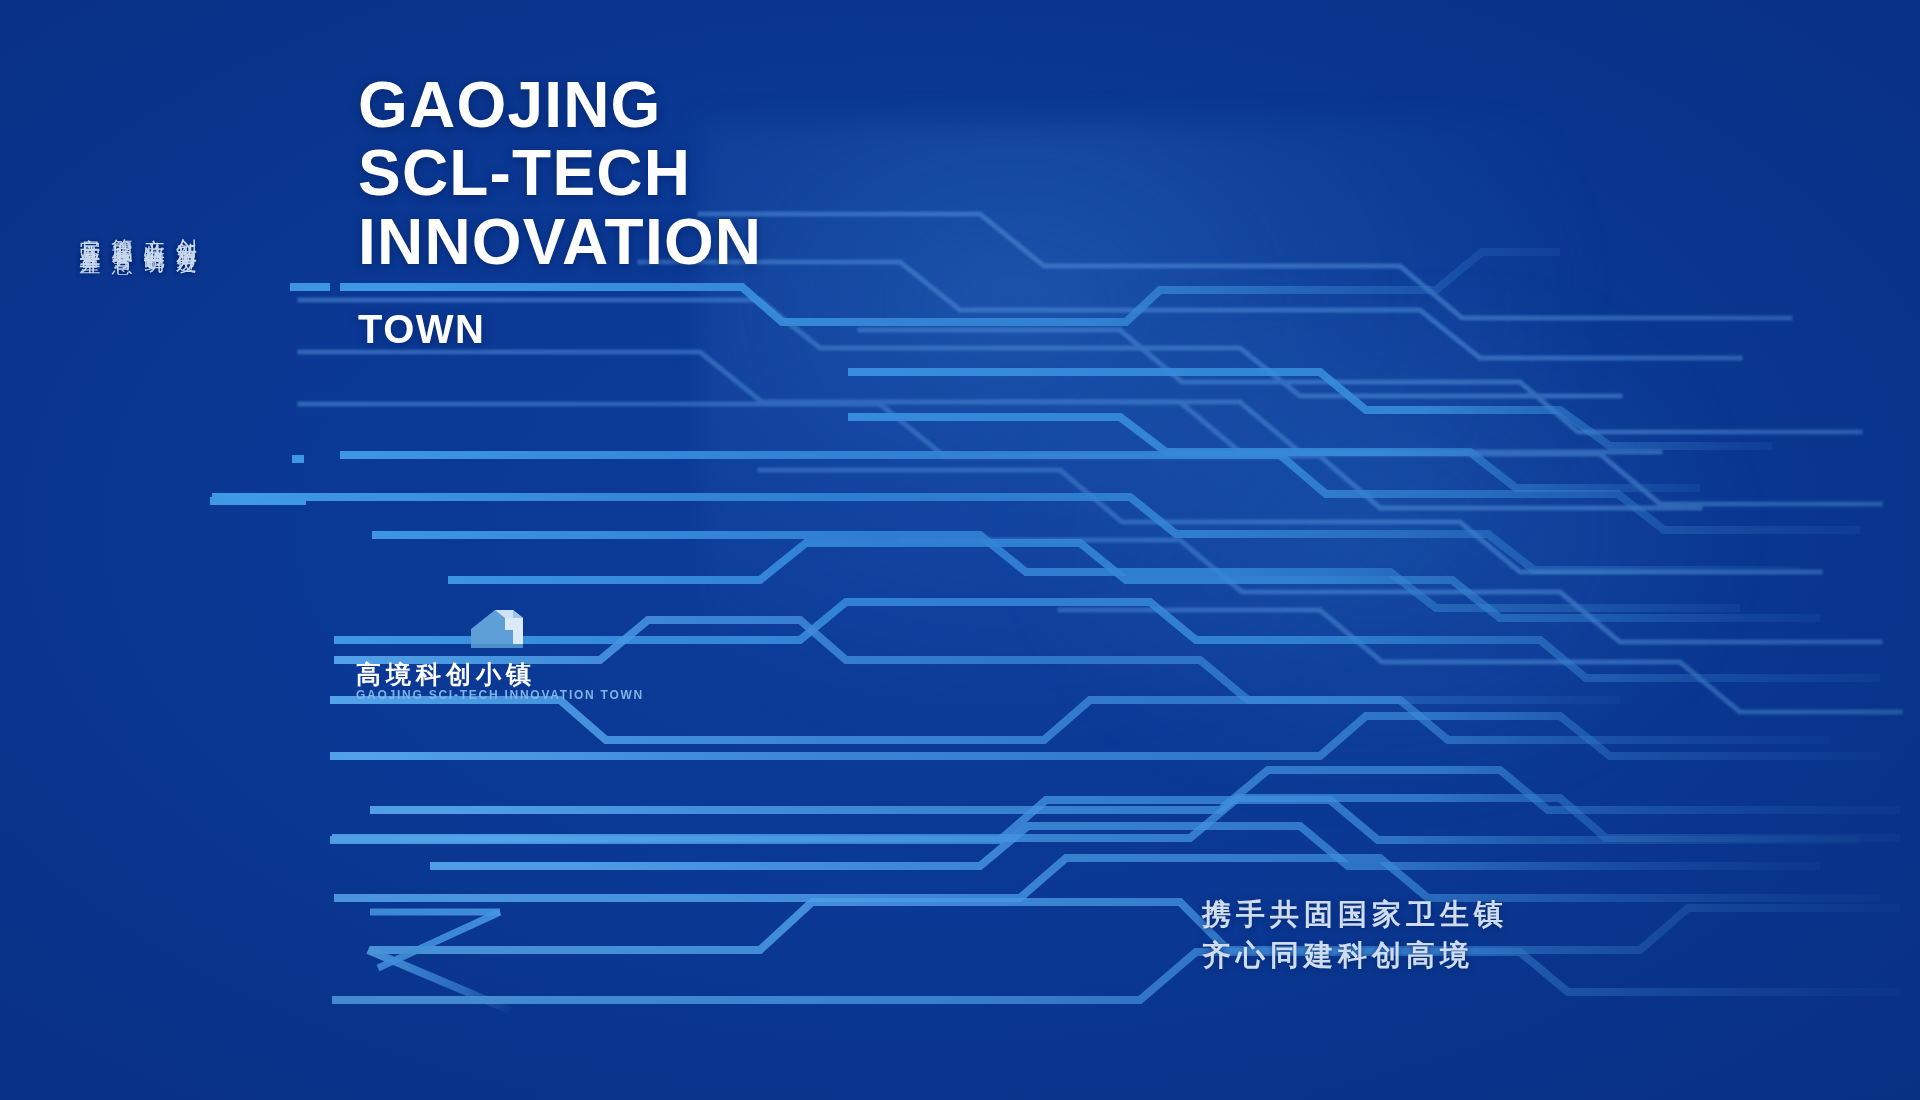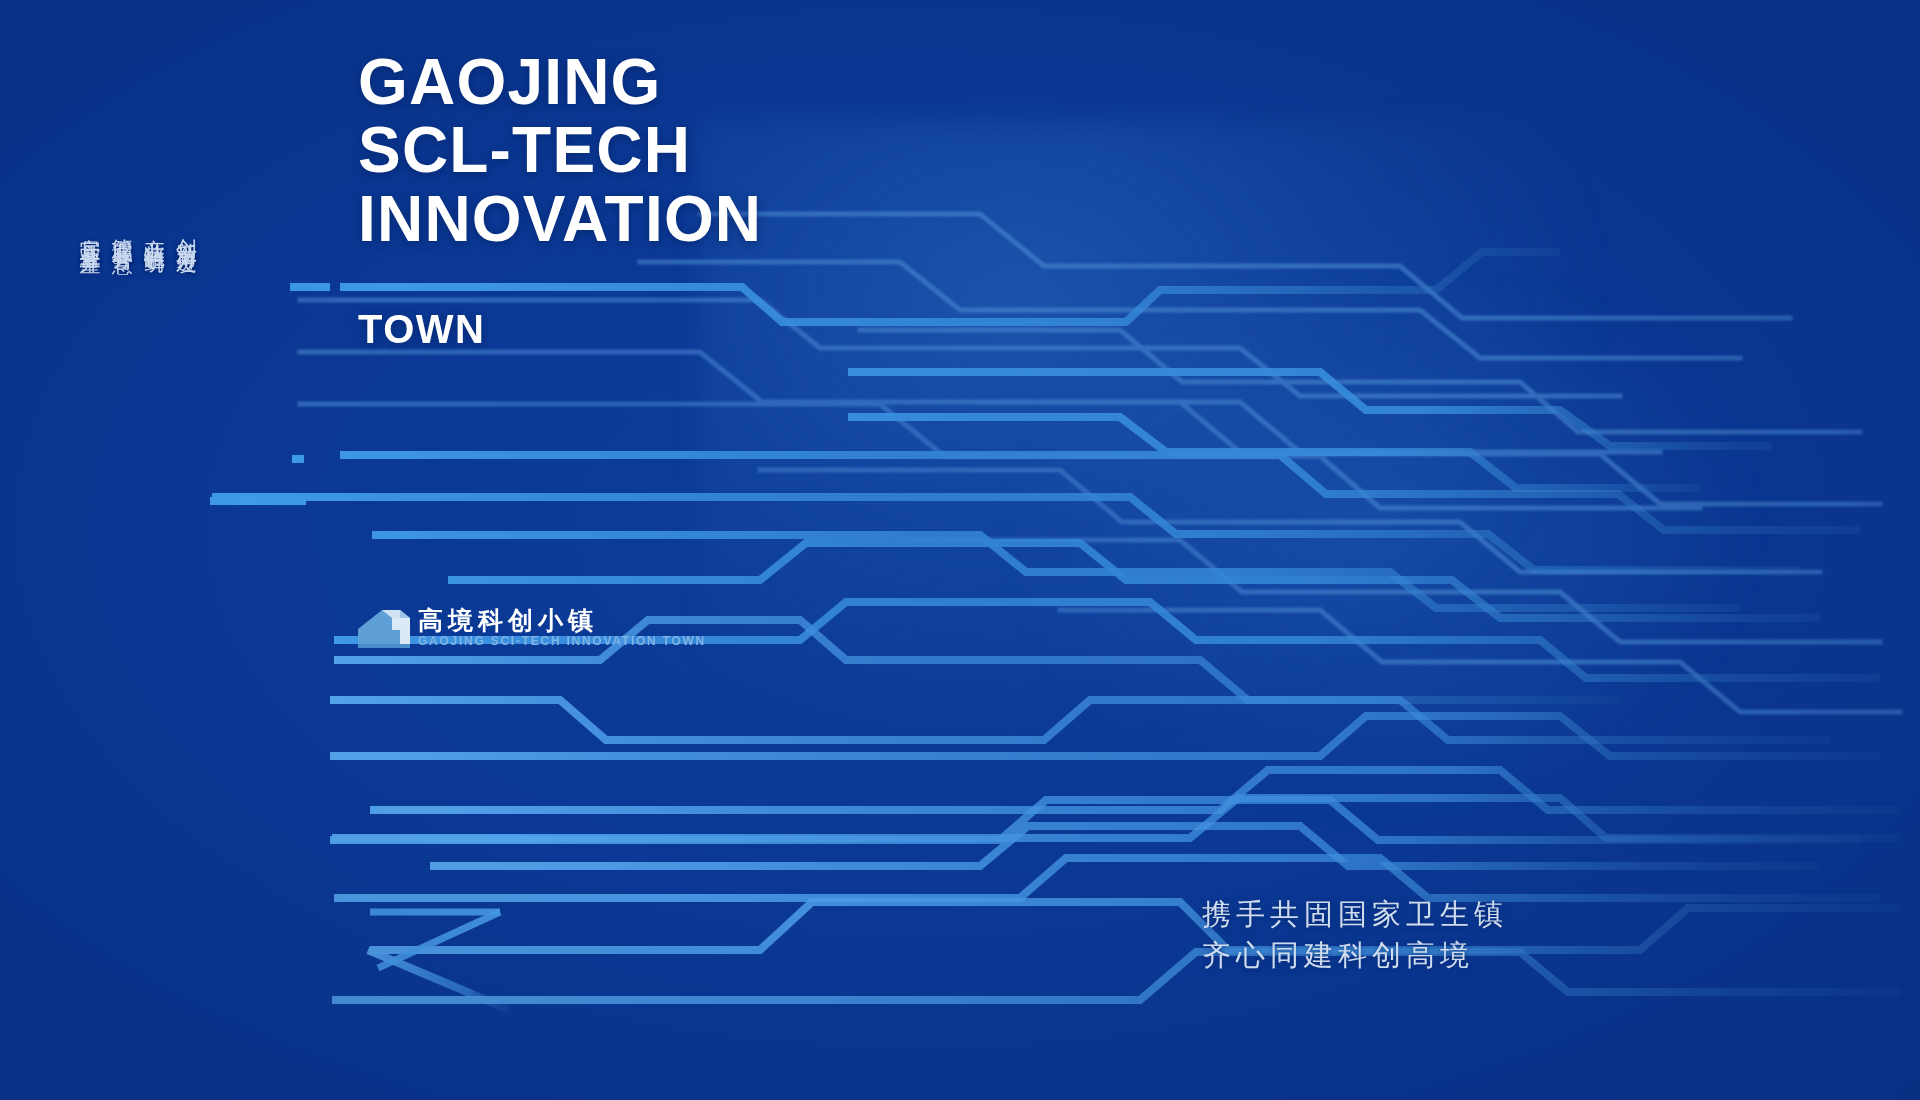--- a/index.html
+++ b/index.html
@@ -45,21 +45,21 @@
     left: 0; top: 0;
     width: 1920px; height: 1100px;
     pointer-events: none;
   }
   .circuit.faint { opacity: 0.40; filter: blur(1.2px); }
 
   
   .headline {
     position: absolute;
     left: 358px;
-    top: 48px;
+    top: 71px;
     color: #ffffff;
     font-weight: 800;
     font-size: 64px;
     line-height: 1.07;
     letter-spacing: 1.2px;
     text-shadow: 0 2px 10px rgba(4,28,86,0.55);
     white-space: pre;
   }
   .town {
     position: absolute;
@@ -92,21 +92,22 @@
     text-shadow: 0 1px 4px rgba(4,28,86,0.6);
   }
 
   
   .brand {
     position: absolute;
     left: 356px;
     top: 604px;
     display: flex;
     align-items: center;
-    gap: 0;
+    gap: 12px;
+    flex-direction: column;
   }
   .brand-mark { width: 62px; height: 46px; display:block; }
   .brand-text { display: flex; flex-direction: column; gap: 2px; }
   .brand-cn {
     color: #ffffff;
     font-size: 25px;
     font-weight: 700;
     letter-spacing: 5px;
     font-family: "DejaVu Sans", "Liberation Sans", sans-serif;
     line-height: 1;
@@ -124,21 +125,21 @@
     position: absolute;
     left: 1202px;
     top: 894px;
     color: #cfdcee;
     font-size: 29px;
     letter-spacing: 5px;
     line-height: 1.42;
     font-family: "DejaVu Sans", "Liberation Sans", sans-serif;
     text-shadow: 0 1px 6px rgba(4,28,86,0.55);
   }
-  .slogan div { white-space: pre; }
+  .slogan div { white-space: pre; font-weight: bold; }
 </style>
 </head>
 <body>
 
 <div id="poster" style="background: rgb(10, 56, 148);">
 
   <div class="glow-a"></div>
   <div class="glow-b"></div>
 
   <svg class="circuit faint" viewBox="0 0 1920 1100" preserveAspectRatio="none">

